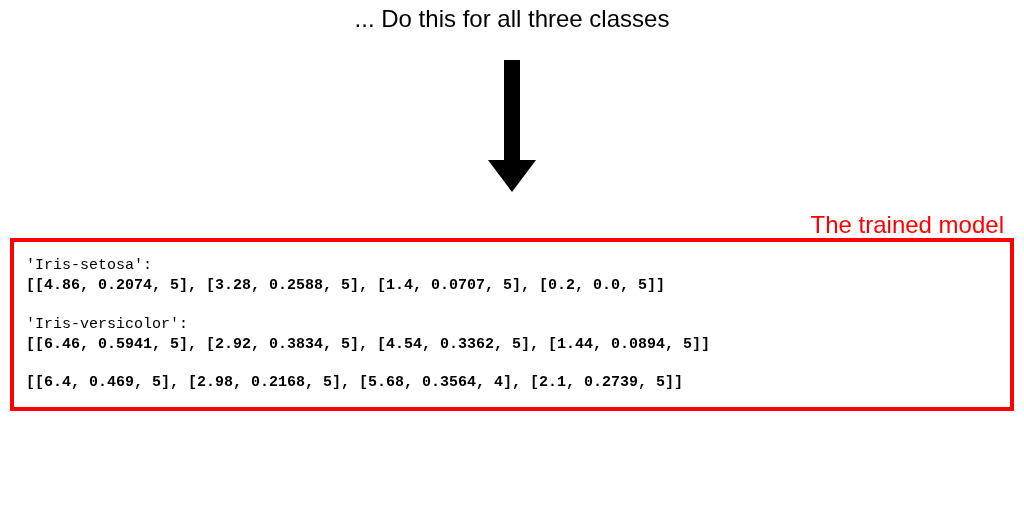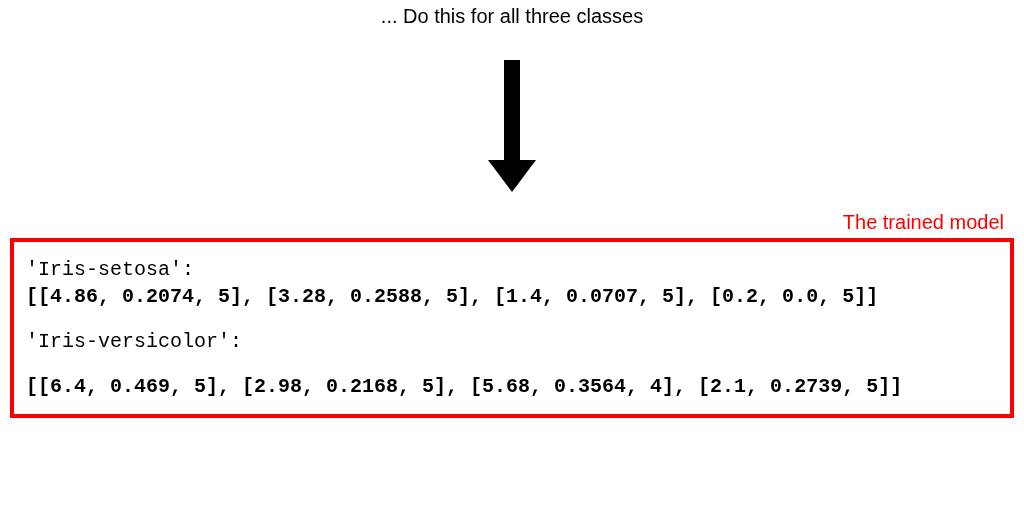--- a/index.html
+++ b/index.html
@@ -12,21 +12,21 @@
       height: 516px;
       background: white;
       font-family: Arial, sans-serif;
       position: relative;
     }
     .top-caption {
       position: absolute;
       top: 5px;
       left: 50%;
       transform: translateX(-50%);
-      font-size: 20px;
+      font-size: 24px;
       color: #000;
     }
     .arrow-container {
       position: absolute;
       top: 60px;
       left: 50%;
       transform: translateX(-50%);
       display: flex;
       flex-direction: column;
       align-items: center;
@@ -41,31 +41,31 @@
       height: 0;
       border-left: 24px solid transparent;
       border-right: 24px solid transparent;
       border-top: 32px solid #000;
     }
     .model-label {
       position: absolute;
       top: 211px;
       right: 20px;
       color: #ff0000;
-      font-size: 20px;
+      font-size: 24px;
     }
     .model-box {
       position: absolute;
       top: 238px;
       left: 10px;
       right: 10px;
       border: 4px solid #ff0000;
       padding: 14px 12px;
       font-family: "Courier New", monospace;
-      font-size: 20px;
+      font-size: 15px;
       line-height: 1.35;
       color: #000;
     }
     .model-entry {
       margin-bottom: 18px;
     }
     .model-entry:last-child {
       margin-bottom: 0;
     }
     .class-name {
@@ -89,17 +89,18 @@
 
 <div class="model-label">The trained model</div>
 
 <div class="model-box">
   <div class="model-entry">
     <span class="class-name">'Iris-setosa':</span>
     <span class="class-values">[[4.86, 0.2074, 5], [3.28, 0.2588, 5], [1.4, 0.0707, 5], [0.2, 0.0, 5]]</span>
   </div>
   <div class="model-entry">
     <span class="class-name">'Iris-versicolor':</span>
+    <span class="class-values">[[6.46, 0.5941, 5], [2.92, 0.3834, 5], [4.54, 0.3362, 5], [1.44, 0.0894, 5]]</span>
   </div>
   <div class="model-entry">
     <span class="class-values">[[6.4, 0.469, 5], [2.98, 0.2168, 5], [5.68, 0.3564, 4], [2.1, 0.2739, 5]]</span>
   </div>
 </div>
 
 </body></html>

